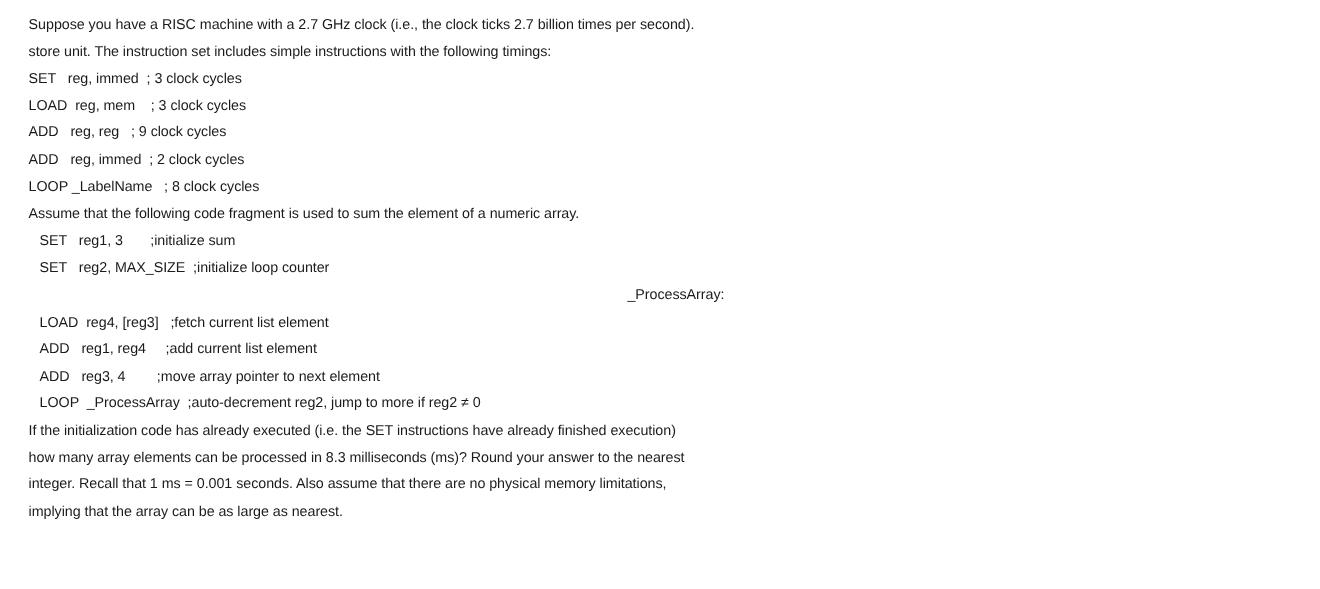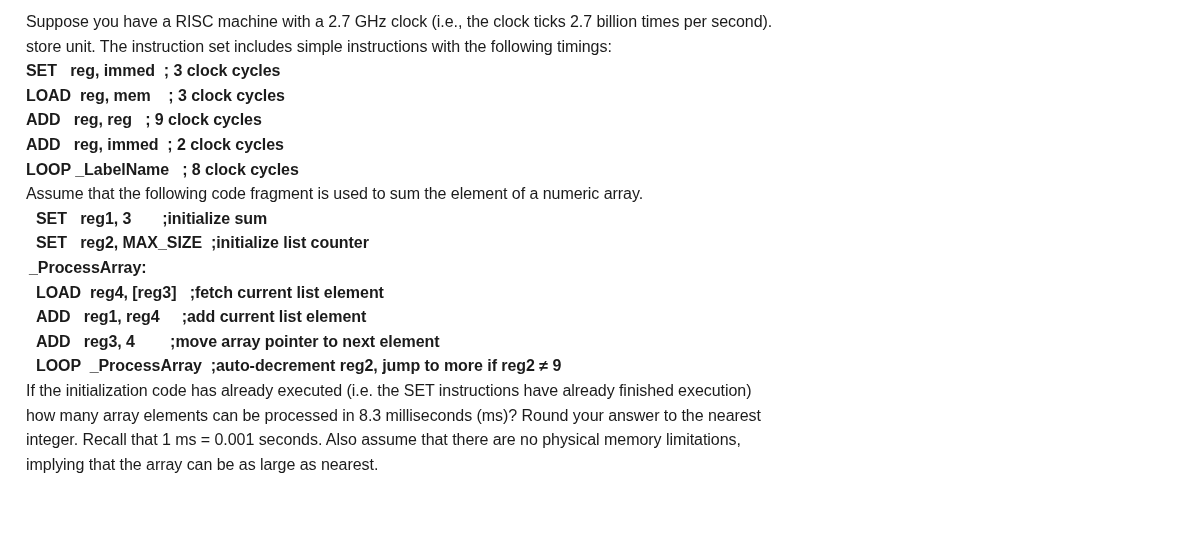--- a/index.html
+++ b/index.html
@@ -21,36 +21,37 @@
     height: 535px;
     background: #ffffff;
     box-sizing: border-box;
     padding: 10px 0 0 26px;
   }
   .block {
     display: block;
   }
   .line {
     display: block;
-    font-size: 16px;
+    font-size: 13px;
     line-height: 24.6px;
     white-space: pre;
     letter-spacing: -0.05px;
   }
   .prose {
     font-weight: 400;
   }
   .code {
-    font-weight: 700;
+    font-weight: 400;
   }
   .code-indent-1 {
     padding-left: 10px;
   }
   .code-indent-label {
     padding-left: 3px;
+    text-align: center;
   }
 </style>
 </head>
 <body>
 
 <div class="page">
 
   <div class="block">
     <span class="line prose">Suppose you have a RISC machine with a 2.7 GHz clock (i.e., the clock ticks 2.7 billion times per second).</span>
     <span class="line prose">store unit. The instruction set includes simple instructions with the following timings:</span>
@@ -63,26 +64,26 @@
     <span class="line code">ADD   reg, immed  ; 2 clock cycles</span>
     <span class="line code">LOOP _LabelName   ; 8 clock cycles</span>
   </div>
 
   <div class="block">
     <span class="line prose">Assume that the following code fragment is used to sum the element of a numeric array.</span>
   </div>
 
   <div class="block">
     <span class="line code code-indent-1">SET   reg1, 3       ;initialize sum</span>
-    <span class="line code code-indent-1">SET   reg2, MAX_SIZE  ;initialize list counter</span>
+    <span class="line code code-indent-1">SET   reg2, MAX_SIZE  ;initialize loop counter</span>
     <span class="line code code-indent-label">_ProcessArray:</span>
     <span class="line code code-indent-1">LOAD  reg4, [reg3]   ;fetch current list element</span>
     <span class="line code code-indent-1">ADD   reg1, reg4     ;add current list element</span>
     <span class="line code code-indent-1">ADD   reg3, 4        ;move array pointer to next element</span>
-    <span class="line code code-indent-1">LOOP  _ProcessArray  ;auto-decrement reg2, jump to more if reg2 ≠ 9</span>
+    <span class="line code code-indent-1">LOOP  _ProcessArray  ;auto-decrement reg2, jump to more if reg2 ≠ 0</span>
   </div>
 
   <div class="block">
     <span class="line prose">If the initialization code has already executed (i.e. the SET instructions have already finished execution)</span>
     <span class="line prose">how many array elements can be processed in 8.3 milliseconds (ms)? Round your answer to the nearest</span>
     <span class="line prose">integer. Recall that 1 ms = 0.001 seconds. Also assume that there are no physical memory limitations,</span>
     <span class="line prose">implying that the array can be as large as nearest.</span>
   </div>
 
 </div>

